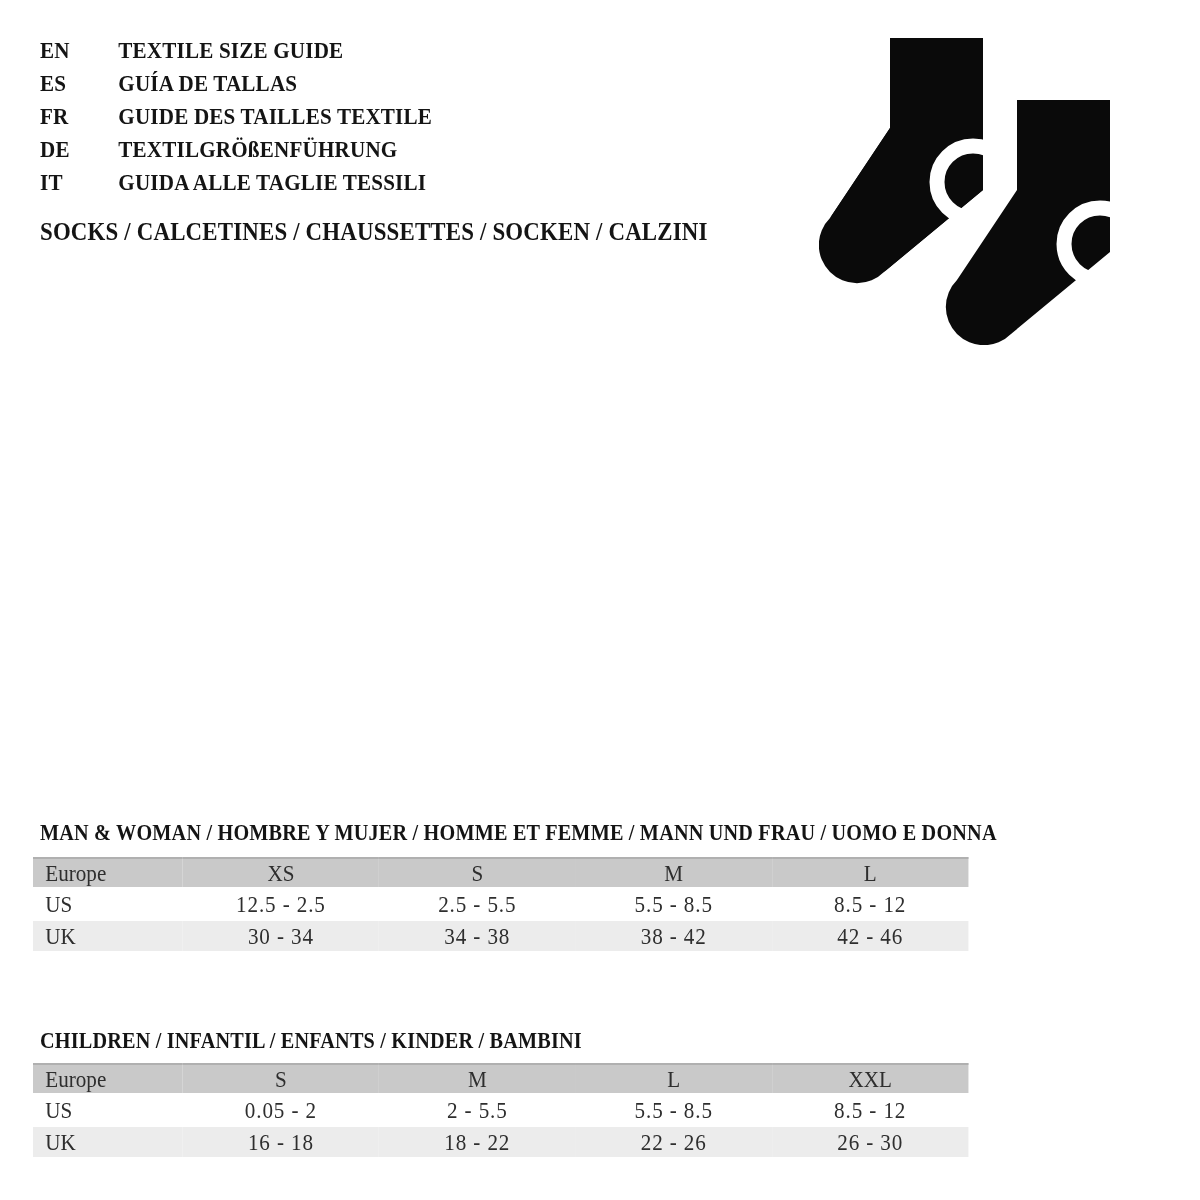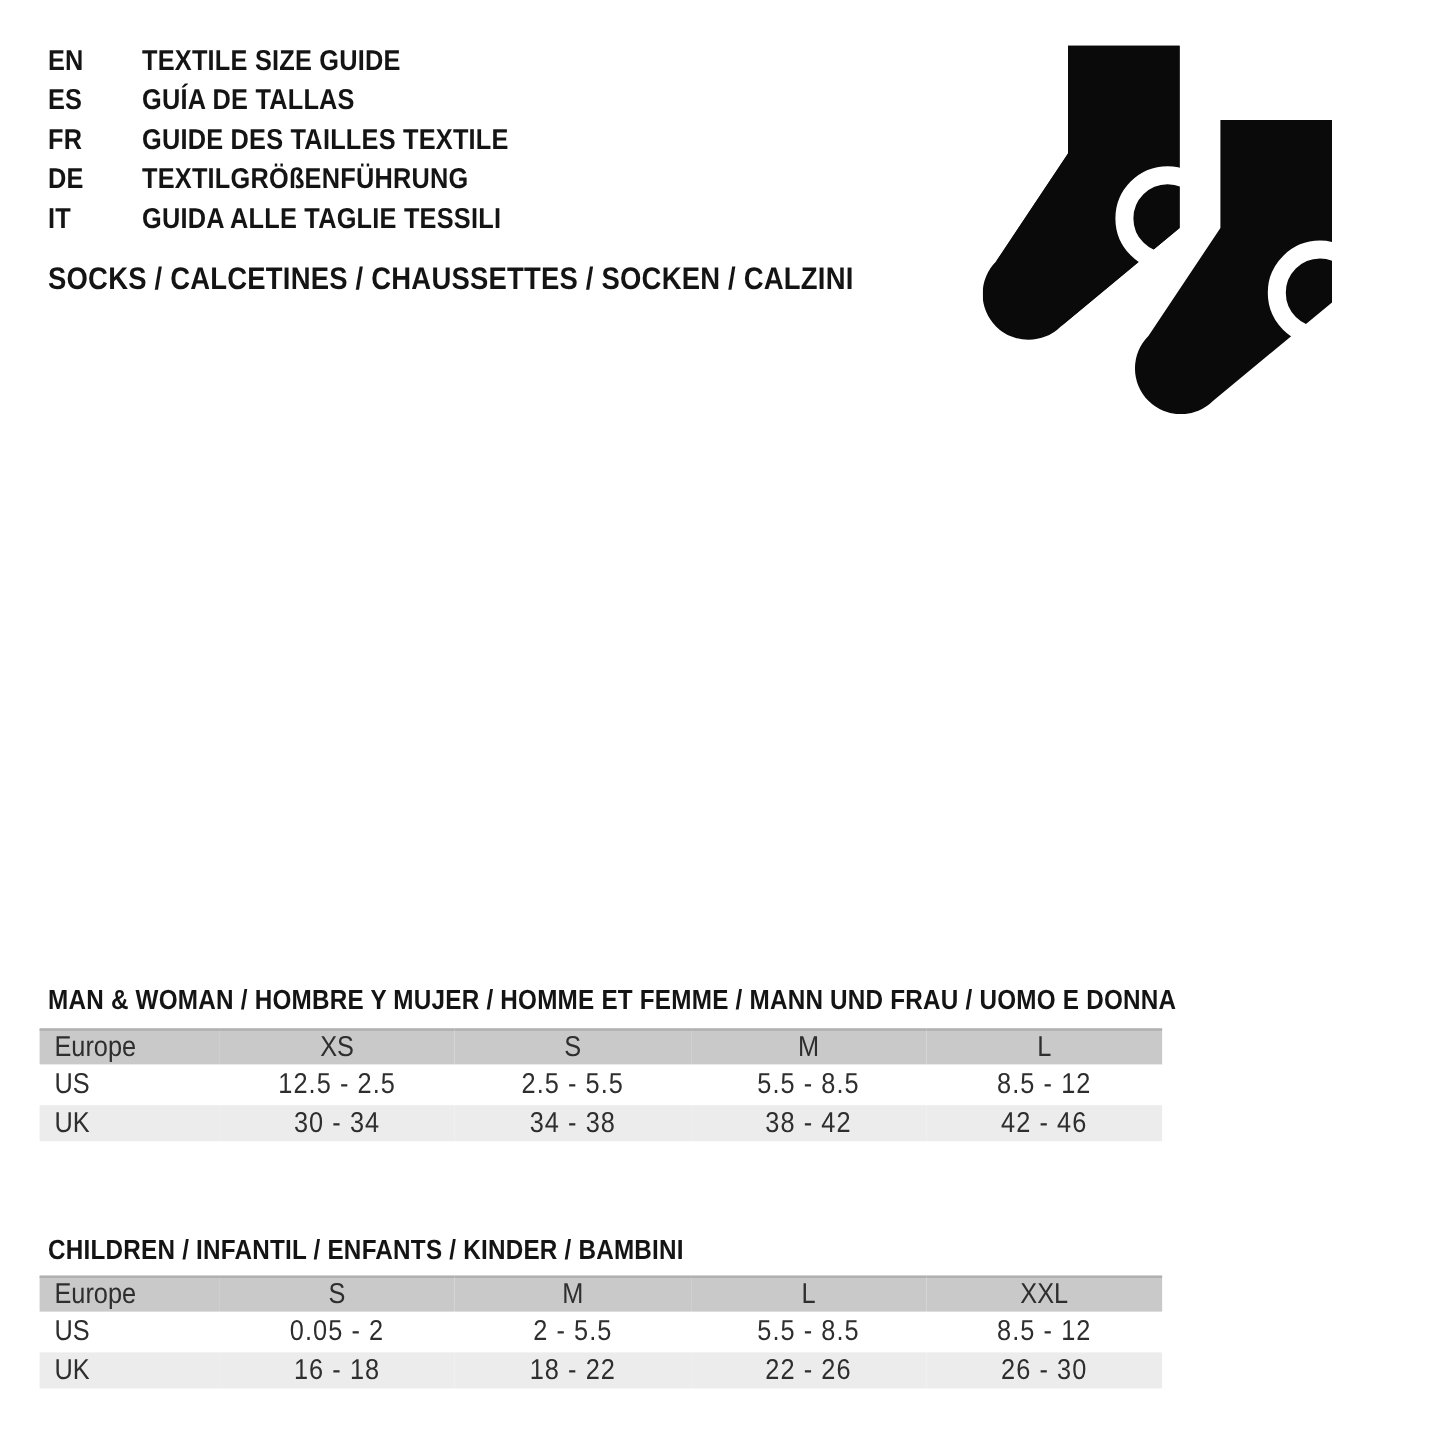--- a/index.html
+++ b/index.html
@@ -6,21 +6,21 @@
     margin: 0;
     padding: 0;
     background: #ffffff;
   }
   .canvas {
     position: relative;
     width: 1200px;
     height: 1200px;
     background: #ffffff;
     overflow: hidden;
-    font-family: Liberation Sans, sans-serif;
+    font-family: Liberation Serif, serif;
     color: var(--color-heading, #141414);
   }
 
   
   .lang-guide {
     position: absolute;
     left: 40px;
     top: 34px;
     transform: scaleX(0.88);
     transform-origin: left top;

